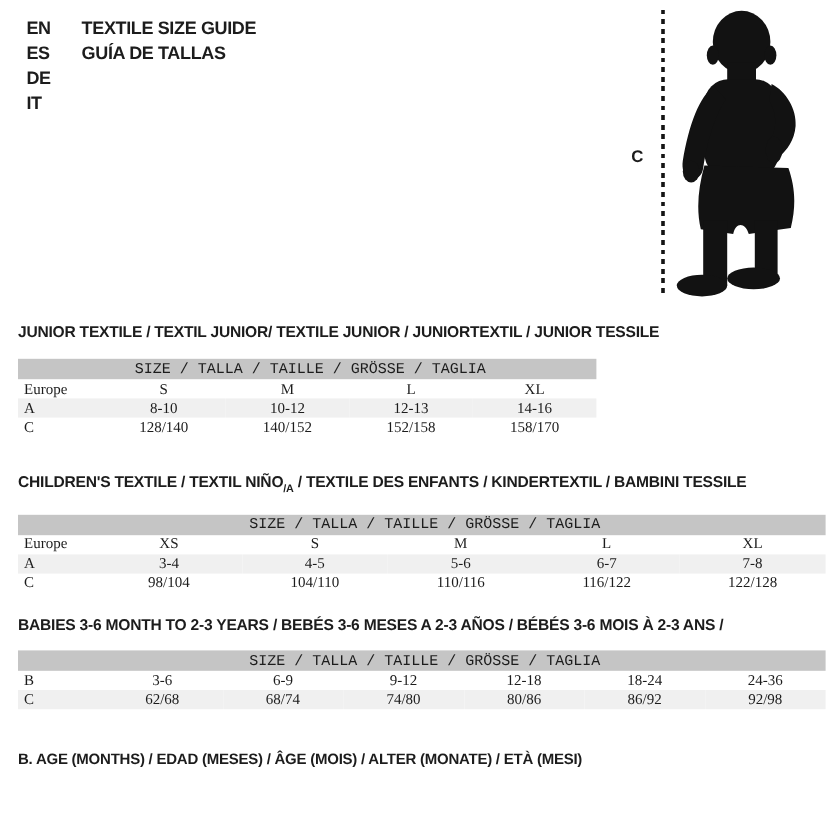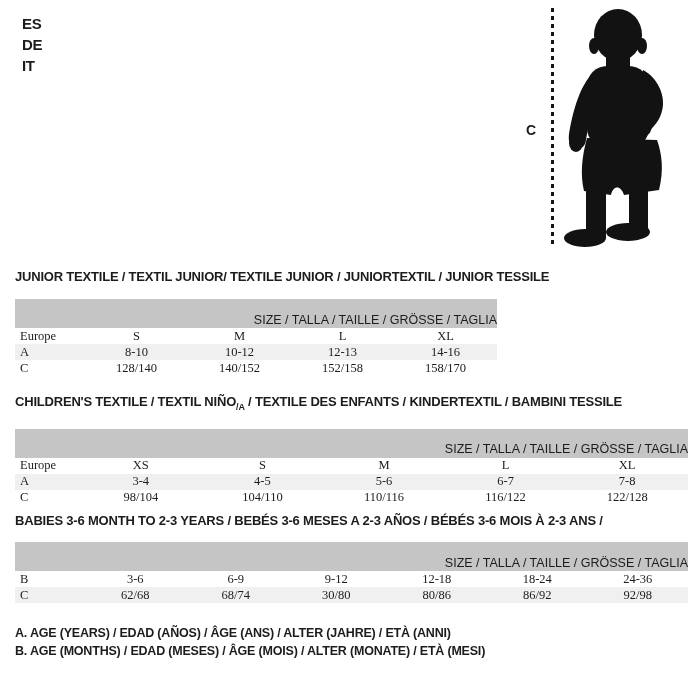--- a/index.html
+++ b/index.html
@@ -18,36 +18,41 @@
   .silhouette{position:absolute;left:557px;top:6px;}
   
   .sec{position:absolute;left:15px;margin-top:19px;}
   .sec-junior{top:250px;width:482px;}
   .sec-children{top:375px;width:673px;}
   .sec-babies{top:494px;width:673px;}
   .sec-title{margin:0;font-weight:bold;font-size:13px;line-height:16px;letter-spacing:-0.2px;white-space:nowrap;}
   .sec-title sub{font-size:9px;}
   .sec table{width:100%;border-collapse:collapse;margin-top:14px;font-size:12.5px;table-layout:fixed;}
   .sec-babies table{margin-top:13px;}
-  .size-head td{background:#c5c5c5;height:17px;text-align:right;padding:12px 0 0 5px;font-size:12.5px;}
+  .size-head td{background:#c5c5c5;height:17px;text-align:center;padding:0 0 0 5px;font-size:12.5px;font-family:Liberation Mono, monospace;}
   tbody td{height:16px;text-align:center;padding:0;font-family:Liberation Serif, serif;}
   td.row-label{text-align:left;padding-left:5px;}
   tr.striped td{background:#f0f0f0;}
   
   .notes{position:absolute;left:15px;top:624px;}
   .notes p{margin:0;font-weight:bold;font-size:12.5px;line-height:18px;letter-spacing:-0.2px;}
 </style>
 </head>
 <body>
 
 <div class="canvas">
 
   <div class="langs">
     <div class="lang-row">
+      <span class="lang-code">EN</span>
+      <span class="lang-title">TEXTILE SIZE GUIDE</span>
+    </div>
+    <div class="lang-row">
       <span class="lang-code">ES</span>
+      <span class="lang-title">GUÍA DE TALLAS</span>
     </div>
     <div class="lang-row">
       <span class="lang-code">DE</span>
     </div>
     <div class="lang-row">
       <span class="lang-code">IT</span>
     </div>
   </div>
 
   <div class="height-line"></div>
@@ -181,27 +186,26 @@
           <td>6-9</td>
           <td>9-12</td>
           <td>12-18</td>
           <td>18-24</td>
           <td>24-36</td>
         </tr>
         <tr class="striped">
           <td class="row-label">C</td>
           <td>62/68</td>
           <td>68/74</td>
-          <td>30/80</td>
+          <td>74/80</td>
           <td>80/86</td>
           <td>86/92</td>
           <td>92/98</td>
         </tr>
       </tbody>
     </table>
   </section>
 
   <div class="notes">
-    <p>A. AGE (YEARS) / EDAD (AÑOS) / ÂGE (ANS) / ALTER (JAHRE) / ETÀ (ANNI)</p>
     <p>B. AGE (MONTHS) / EDAD (MESES) / ÂGE (MOIS) / ALTER (MONATE) / ETÀ (MESI)</p>
   </div>
 
 </div>
 
 </body></html>

